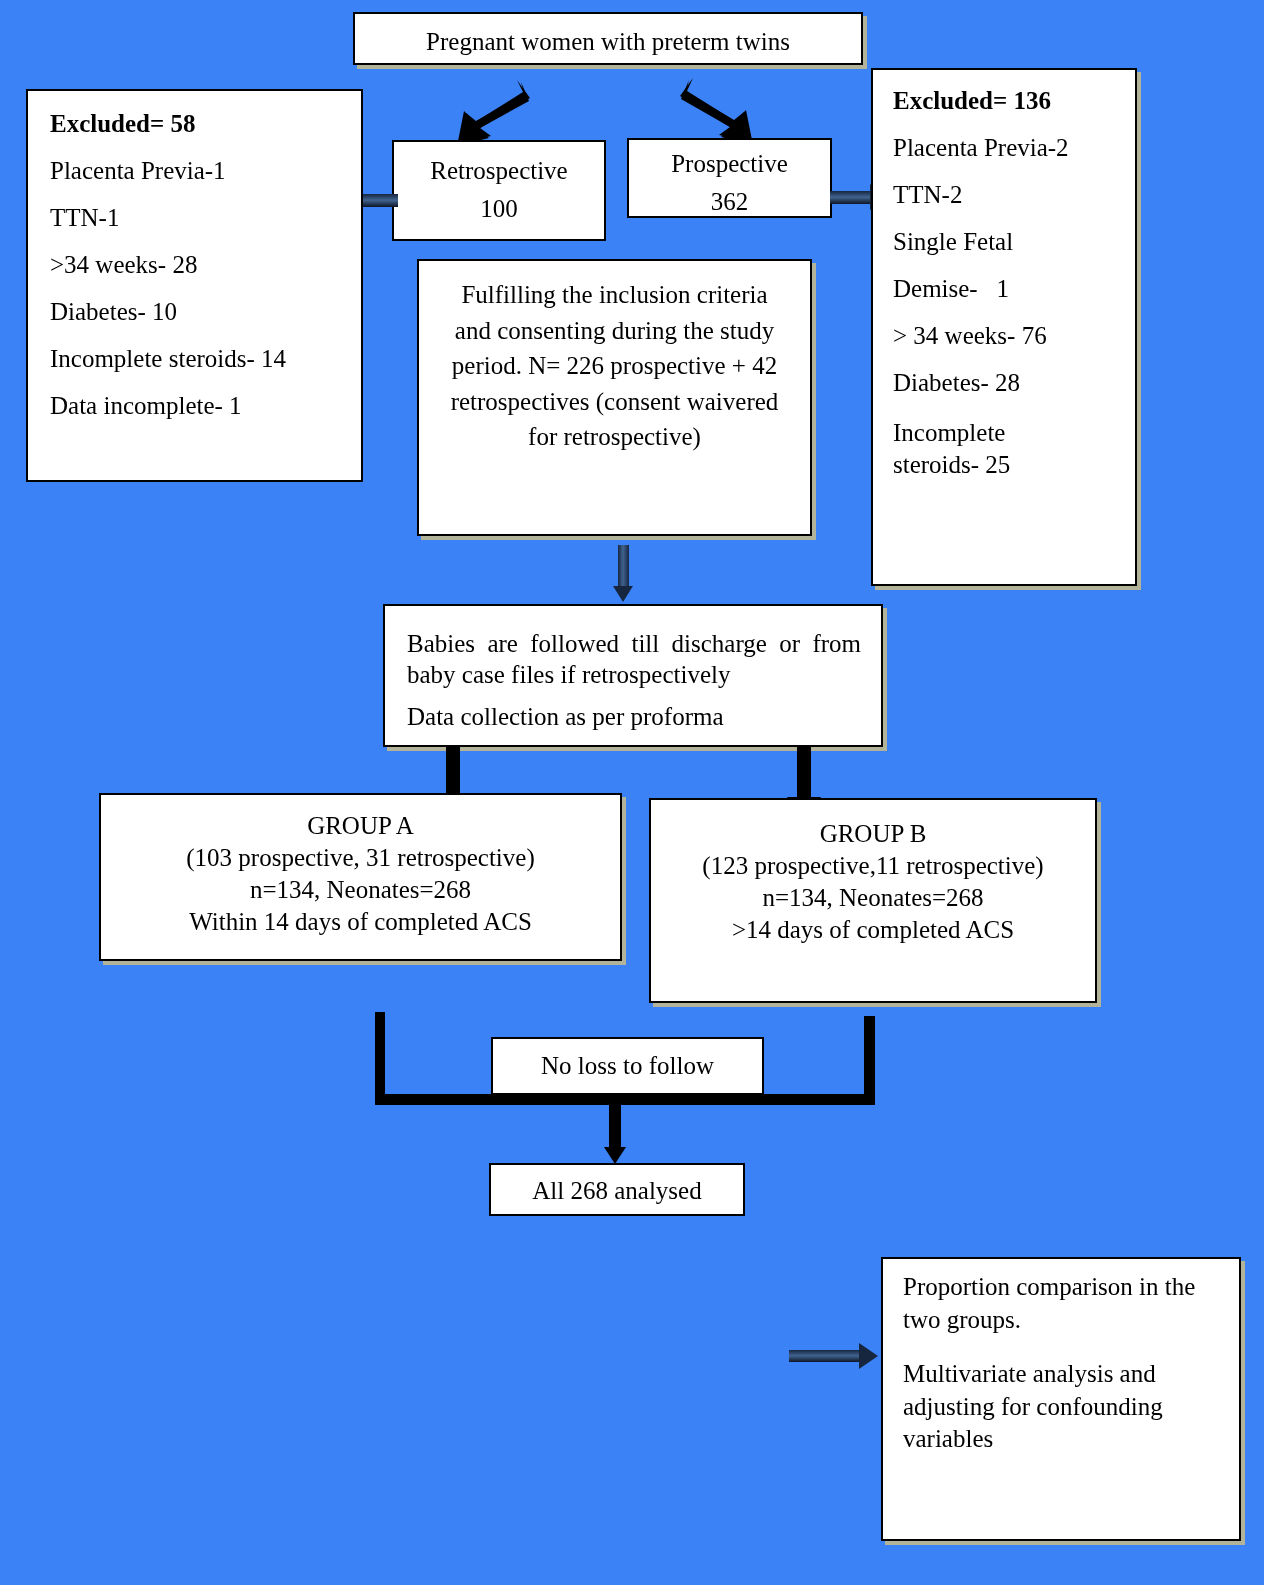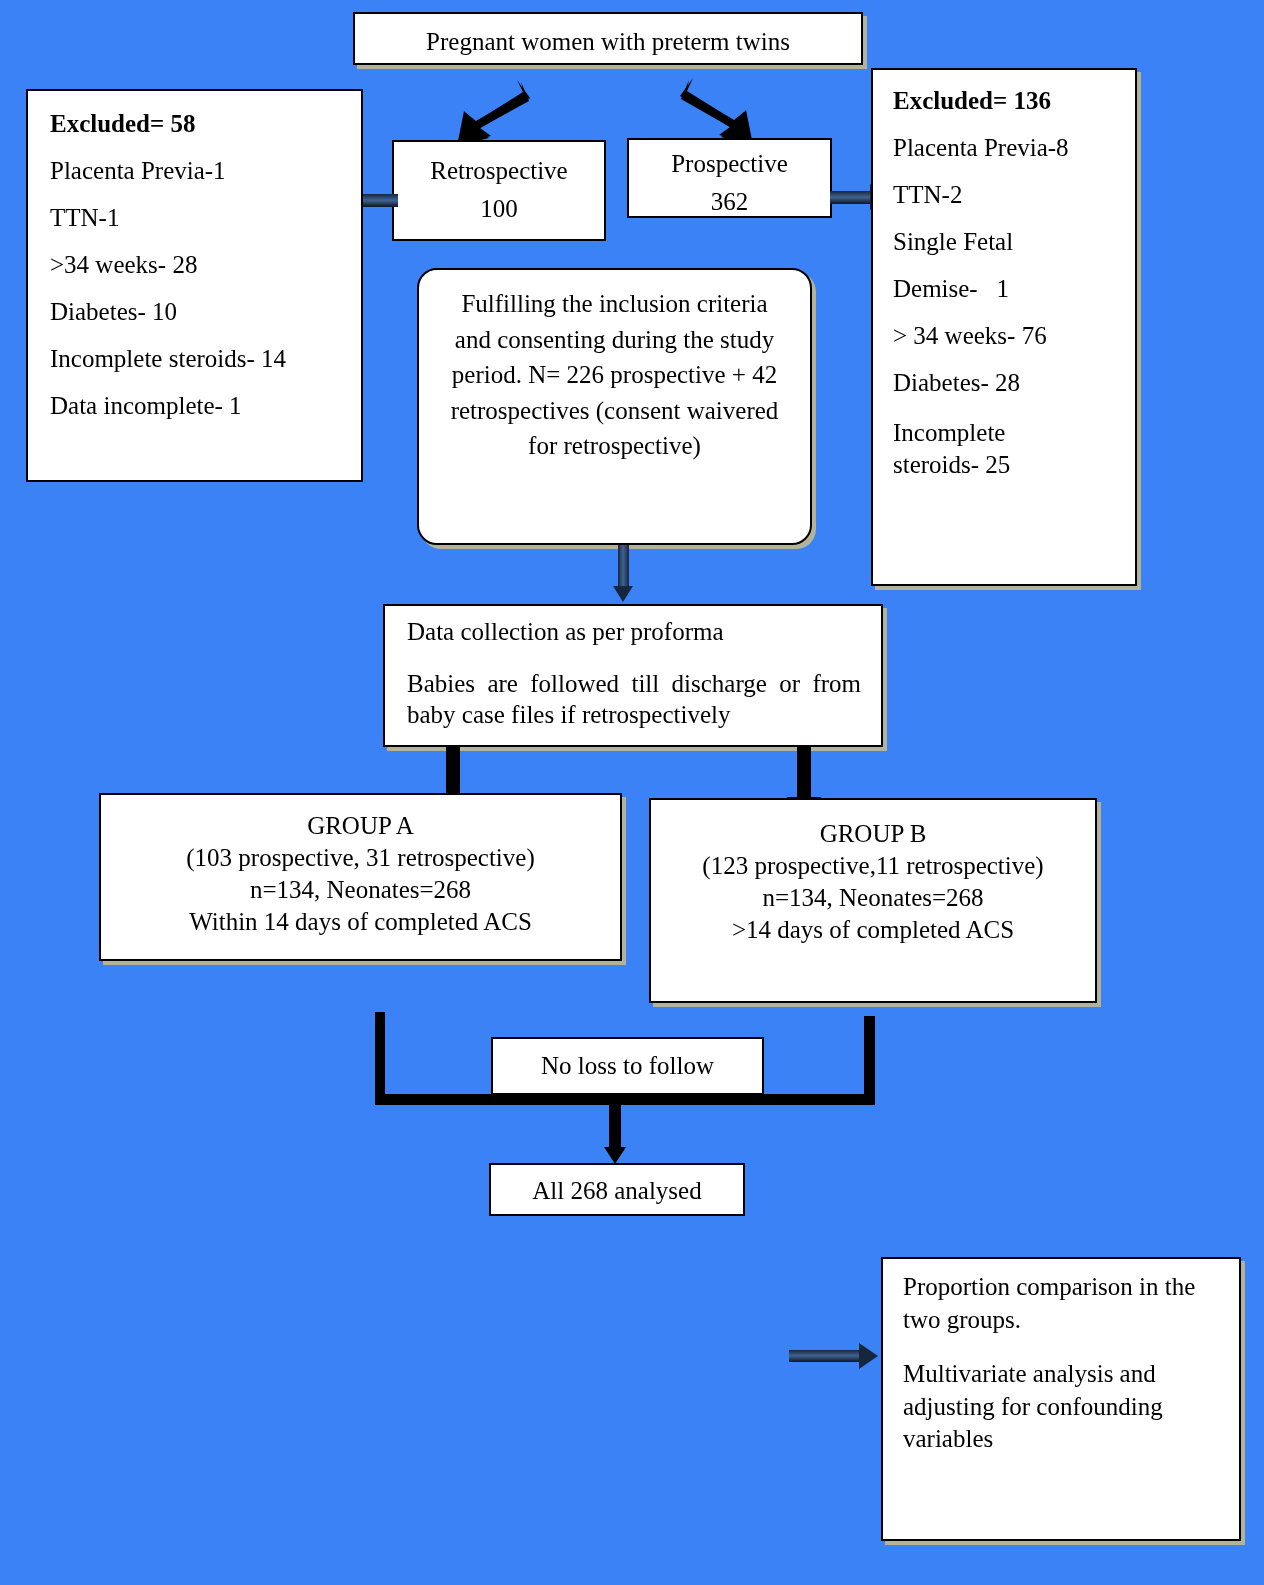--- a/index.html
+++ b/index.html
@@ -142,40 +142,40 @@
     <div class="exc-line">Placenta Previa-1</div>
     <div class="exc-line">TTN-1</div>
     <div class="exc-line">&gt;34 weeks- 28</div>
     <div class="exc-line">Diabetes- 10</div>
     <div class="exc-line">Incomplete steroids- 14</div>
     <div class="exc-line">Data incomplete- 1</div>
   </div>
 
   <div class="box shadowed" style="left:871px; top:68px; width:266px; height:518px; padding:18px 0 0 20px;">
     <div class="exc-line bold">Excluded= 136</div>
-    <div class="exc-line">Placenta Previa-8</div>
+    <div class="exc-line">Placenta Previa-2</div>
     <div class="exc-line">TTN-2</div>
     <div class="exc-line">Single Fetal</div>
     <div class="exc-line">Demise-   1</div>
     <div class="exc-line">&gt; 34 weeks- 76</div>
     <div class="exc-line">Diabetes- 28</div>
     <div class="exc-line" style="line-height:1.28;">Incomplete
 steroids- 25</div>
   </div>
 
-  <div class="box shadowed" style="left:417px; top:268px; width:395px; height:277px;border-radius:20px;">
+  <div class="box shadowed" style="left:417px; top:259px; width:395px; height:277px;">
     <div class="txt center" style="padding:16px 26px 0 26px; line-height:1.42;">Fulfilling the inclusion criteria and consenting during the study period. N= 226 prospective + 42 retrospectives (consent waivered for retrospective)</div>
   </div>
 
   <div class="navy-shaft-v" style="left:618px; top:545px; width:11px; height:43px;"></div>
   <div class="navy-head-down" style="left:613px; top:586px;"></div>
 
   <div class="box shadowed" style="left:383px; top:604px; width:500px; height:143px;">
+    <div class="txt just" style="padding:22px 20px 0 22px; line-height:1.25;">Babies are followed till discharge or from baby case files if retrospectively</div>
     <div class="txt left" style="padding:12px 0 0 22px; line-height:1.1;">Data collection as per proforma</div>
-    <div class="txt just" style="padding:22px 20px 0 22px; line-height:1.25;">Babies are followed till discharge or from baby case files if retrospectively</div>
   </div>
 
   <div class="vline-thick" style="left:446px; top:747px; width:14px; height:52px;"></div>
   <div class="arrowhead-down" style="left:436px; top:797px;"></div>
 
   <div class="vline-thick" style="left:797px; top:747px; width:14px; height:52px;"></div>
   <div class="arrowhead-down" style="left:787px; top:797px;"></div>
 
   <div class="box shadowed" style="left:99px; top:793px; width:523px; height:168px;">
     <div class="txt center" style="padding-top:15px; line-height:1.28;">GROUP A

